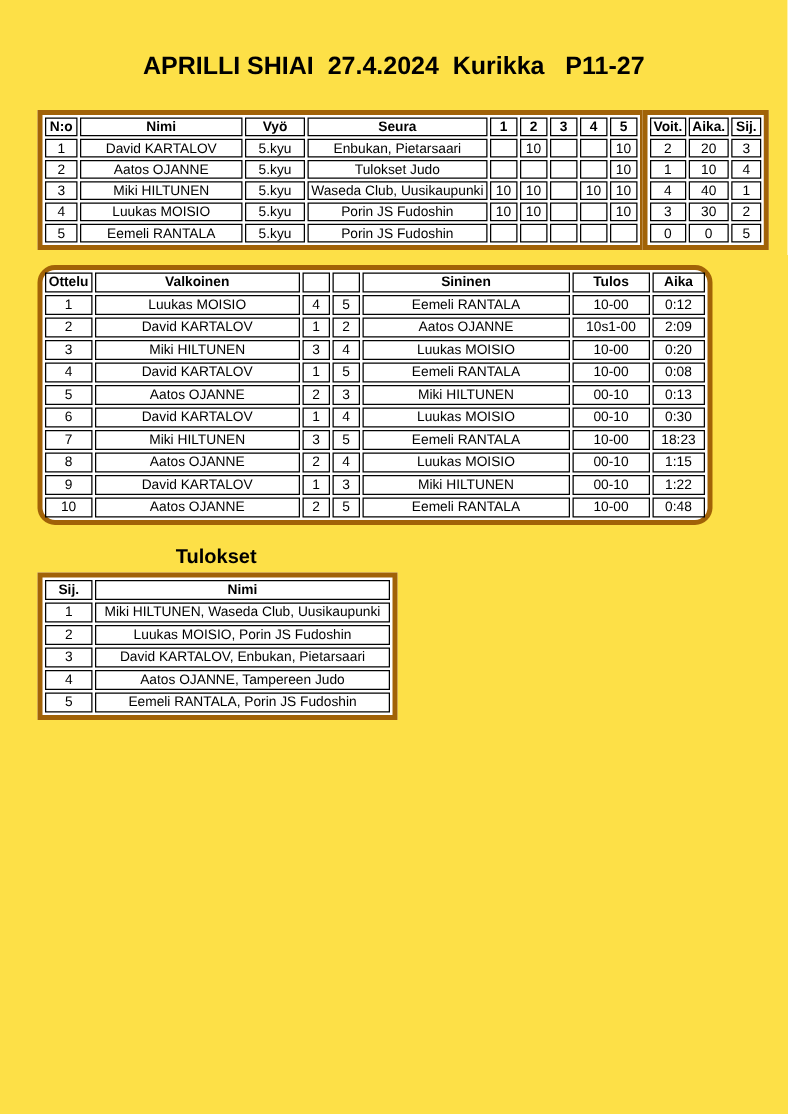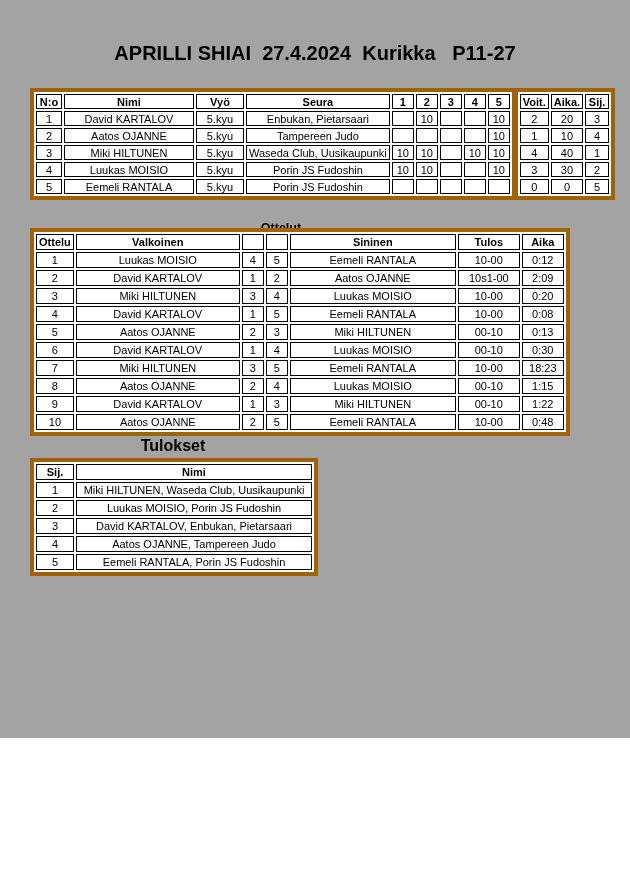--- a/index.html
+++ b/index.html
@@ -1,27 +1,27 @@
 <!DOCTYPE html>
 <html><head>
 <meta charset="utf-8">
 <style>
   html,body{margin:0;padding:0;background:#fff;}
-  .page{position:relative;width:630px;height:738px;background:#a3a3a3;overflow:hidden;
+  .page{position:relative;width:630px;height:891px;background:#fde047;overflow:hidden;
         font-family:"Liberation Sans","DejaVu Sans",sans-serif;color:#000;}
   .title{position:absolute;top:42px;left:0;width:630px;text-align:center;
          font-size:20px;font-weight:bold;white-space:pre;}
   .section-heading{position:absolute;font-weight:bold;font-size:12.5px;text-align:center;}
   .h-kilpailijat{top:64px;left:0;width:470px;}
   .count-label{position:absolute;top:67px;left:0;width:602px;text-align:right;font-size:11px;}
   .h-ottelut{top:221px;left:0;width:562px;}
   .h-tulokset{top:437px;left:0;width:346px;font-size:16px;}
 
   .t1wrap{position:absolute;top:88px;left:30px;display:flex;align-items:flex-start;}
-  .t2pos{position:absolute;top:228px;left:30px;}
+  .t2pos{position:absolute;top:212px;left:30px;border-radius:14px;}
   .t3pos{position:absolute;top:458px;left:30px;}
 
   table.tbl{border-collapse:separate;border-spacing:2px;border:4px solid #a16207;
             background:#fff;table-layout:fixed;}
   .tbl th,.tbl td{box-sizing:border-box;border:1px solid #000;font-size:11px;
                   height:15px;padding:0 2px;text-align:center;vertical-align:middle;
                   white-space:nowrap;overflow:hidden;line-height:12px;}
   .tbl th{font-weight:bold;}
   .t2pos th,.t2pos td,.t3pos th,.t3pos td{height:16px;}
   .al{text-align:left;padding:0 3px;}
@@ -67,21 +67,21 @@
           <td></td>
           <td>10</td>
           <td></td>
           <td></td>
           <td>10</td>
         </tr>
         <tr>
           <td>2</td>
           <td class="al">Aatos OJANNE</td>
           <td>5.kyu</td>
-          <td class="al ovf">Tampereen Judo</td>
+          <td class="al ovf">Tulokset Judo</td>
           <td></td>
           <td></td>
           <td></td>
           <td></td>
           <td>10</td>
         </tr>
         <tr>
           <td>3</td>
           <td class="al">Miki HILTUNEN</td>
           <td>5.kyu</td>

